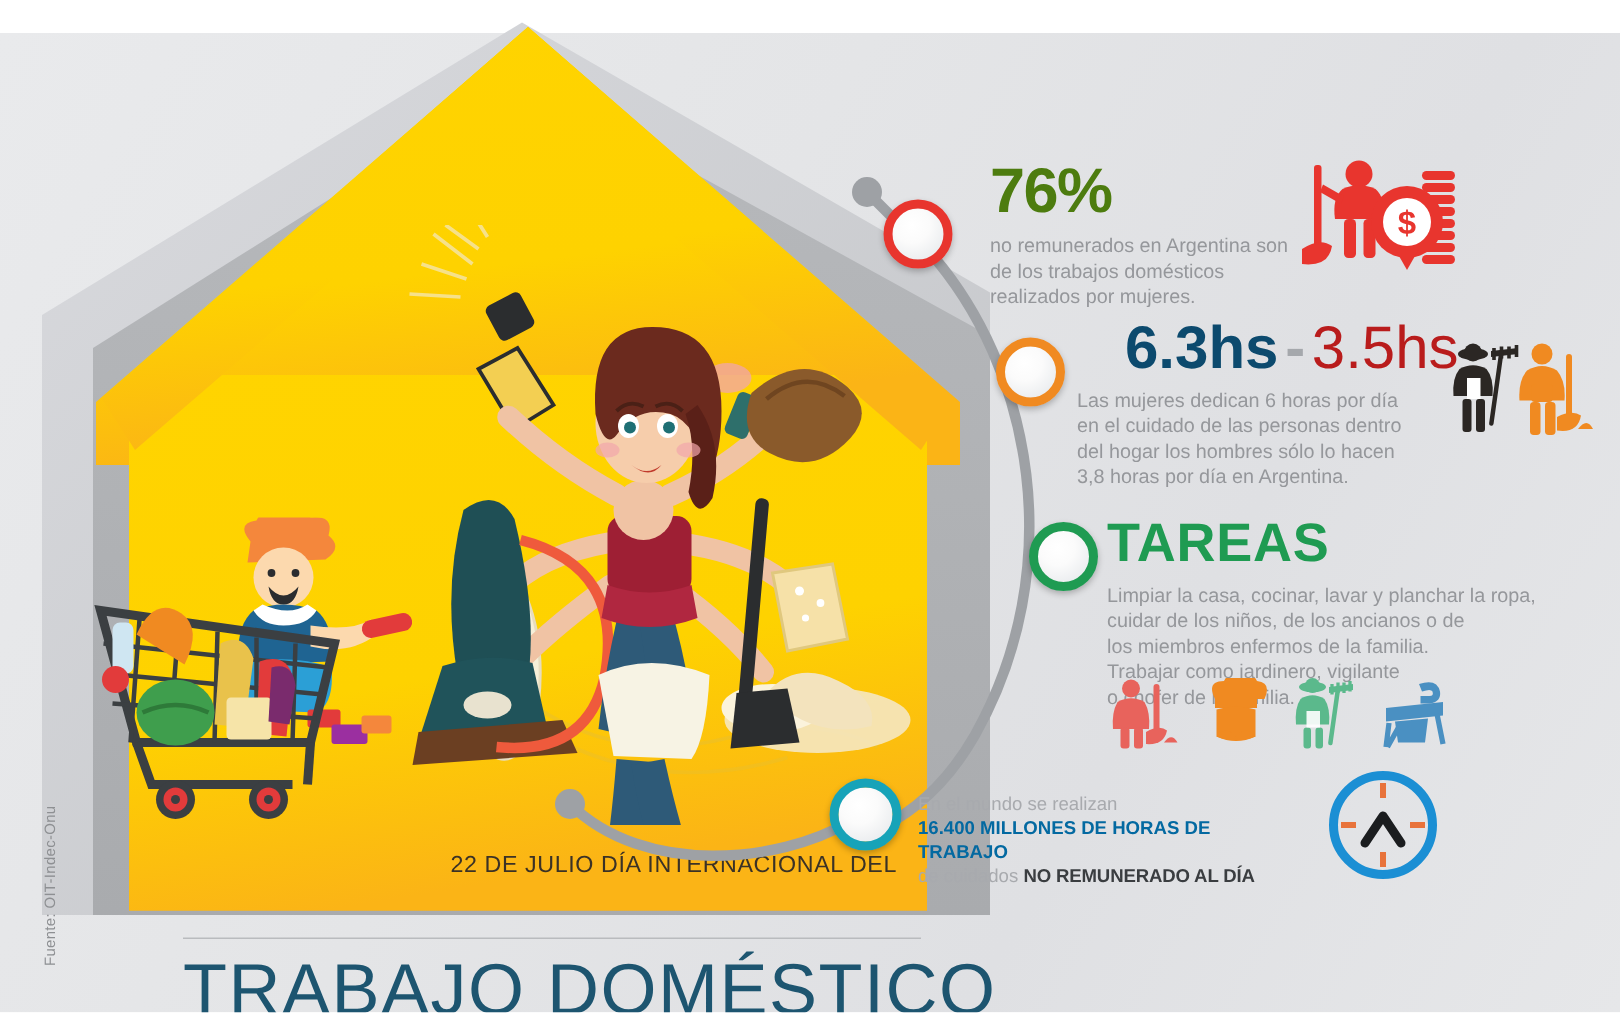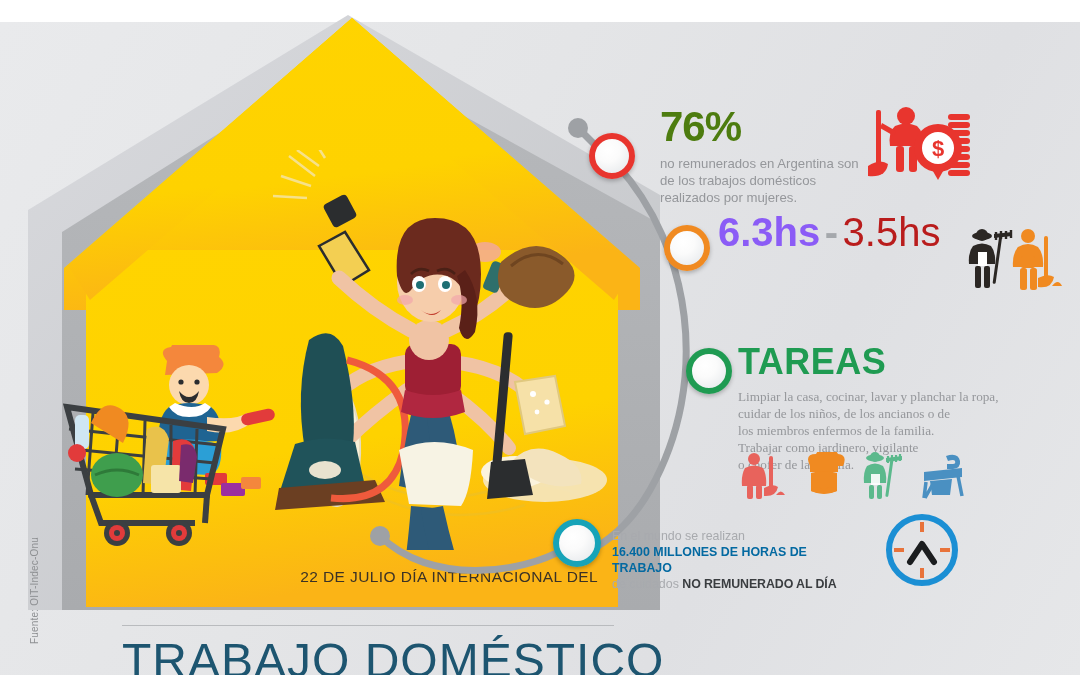--- a/index.html
+++ b/index.html
@@ -52,21 +52,21 @@
   .marker{position:absolute;border-radius:50%;box-sizing:border-box;
     background:radial-gradient(circle at 38% 33%,#ffffff 0%,#fbfbfb 38%,#eceef0 76%,#dfe2e5 100%);
     box-shadow:0 2px 4px rgba(0,0,0,.25);}
 
   
   .blk{position:absolute;}
   .big-num{font-weight:bold;line-height:1;}
   .body-txt{color:#95979b;line-height:17px;font-size:13.2px;}
 
   .hs-row{white-space:nowrap;line-height:1;}
-  .hs-a{color:#8b5cf6;font-size:40px;font-weight:bold;}
+  .hs-a{color:#0c4a6e;font-size:40px;font-weight:bold;margin-left:32px;}
   .hs-dash{color:#a5a8ac;font-size:40px;font-weight:bold;}
   .hs-b{color:#b91c1c;font-size:40px;}
 
   .tareas-h{color:#1f9b52;font-size:36px;font-weight:bold;letter-spacing:.5px;line-height:1;}
 
   .world-txt{font-size:12.4px;line-height:16px;color:#a8aaae;}
   .world-txt b{color:#0369a1;font-weight:bold;}
   .world-txt .mid{color:#3a3d40;font-weight:bold;letter-spacing:-.1px;}
 
   .icon-row{position:absolute;display:flex;align-items:flex-end;gap:16px;}
@@ -287,20 +287,26 @@
     <circle cx="76" cy="44" r="16" fill="#fff"></circle>
     <text x="76" y="52" font-size="22" font-weight="bold" text-anchor="middle" fill="#E8352E" font-family="Liberation Sans, sans-serif">$</text>
   </svg>
 
   <div class="blk" style="left:718px;top:212px;">
     <div class="hs-row">
       <span class="hs-a">6.3hs</span>
       <span class="hs-dash">-</span>
       <span class="hs-b">3.5hs</span>
     </div>
+    <div class="body-txt" style="margin-top:6px;width:300px;">
+      <div>Las mujeres dedican 6 horas por día</div>
+      <div>en el cuidado  de las personas dentro</div>
+      <div>del hogar los hombres sólo lo hacen</div>
+      <div>3,8 horas por día en Argentina.</div>
+    </div>
   </div>
   <svg style="position:absolute;left:966px;top:228px;width:96px;height:66px;" viewBox="0 0 96 66">
     <g fill="#2B2724">
       <ellipse cx="16" cy="8" rx="10" ry="4"></ellipse>
         <circle cx="16" cy="7" r="6"></circle>
       <path d="M7 18 q9 -5 18 0 q5 6 4 18 l-26 0 q-1 -12 4 -18z"></path>
       <rect x="9" y="38" width="6" height="22" rx="2"></rect>
         <rect x="18" y="38" width="6" height="22" rx="2"></rect>
       <rect x="12" y="24" width="9" height="14" fill="#fff"></rect>
       <rect x="30" y="6" width="3" height="50" rx="1.5" transform="rotate(8 31 31)"></rect>
@@ -314,21 +320,21 @@
         <rect x="64" y="40" width="7" height="22" rx="2.5"></rect>
       <rect x="55" y="28" width="14" height="12" rx="2"></rect>
       <rect x="78" y="8" width="4" height="42" rx="2"></rect>
       <path d="M72 50 q10 -5 16 -1 q-2 12 -16 10z"></path>
       <path d="M86 58 q6 -8 10 0z"></path>
     </g>
   </svg>
 
   <div class="blk" style="left:738px;top:344px;">
     <div class="tareas-h">TAREAS</div>
-    <div class="body-txt" style="margin-top:8px;width:320px;font-family:Liberation Serif, serif;">
+    <div class="body-txt" style="margin-top:8px;width:320px;">
       <div>Limpiar la casa, cocinar, lavar y planchar la ropa,</div>
       <div>cuidar de los niños, de los ancianos o de</div>
       <div>los miembros enfermos de la familia.</div>
       <div>Trabajar como jardinero, vigilante</div>
       <div>o chofer de la familia.</div>
     </div>
   </div>
 
   <div class="icon-row" style="left:740px;top:452px;">
     <svg width="46" height="48" viewBox="0 0 46 48">

